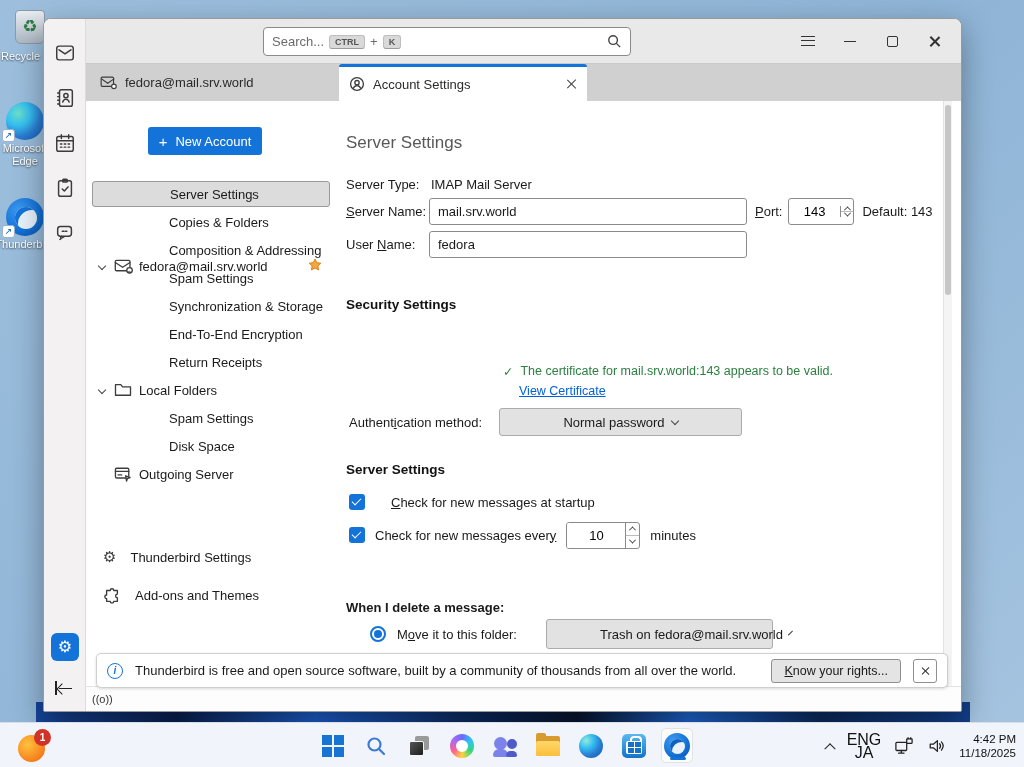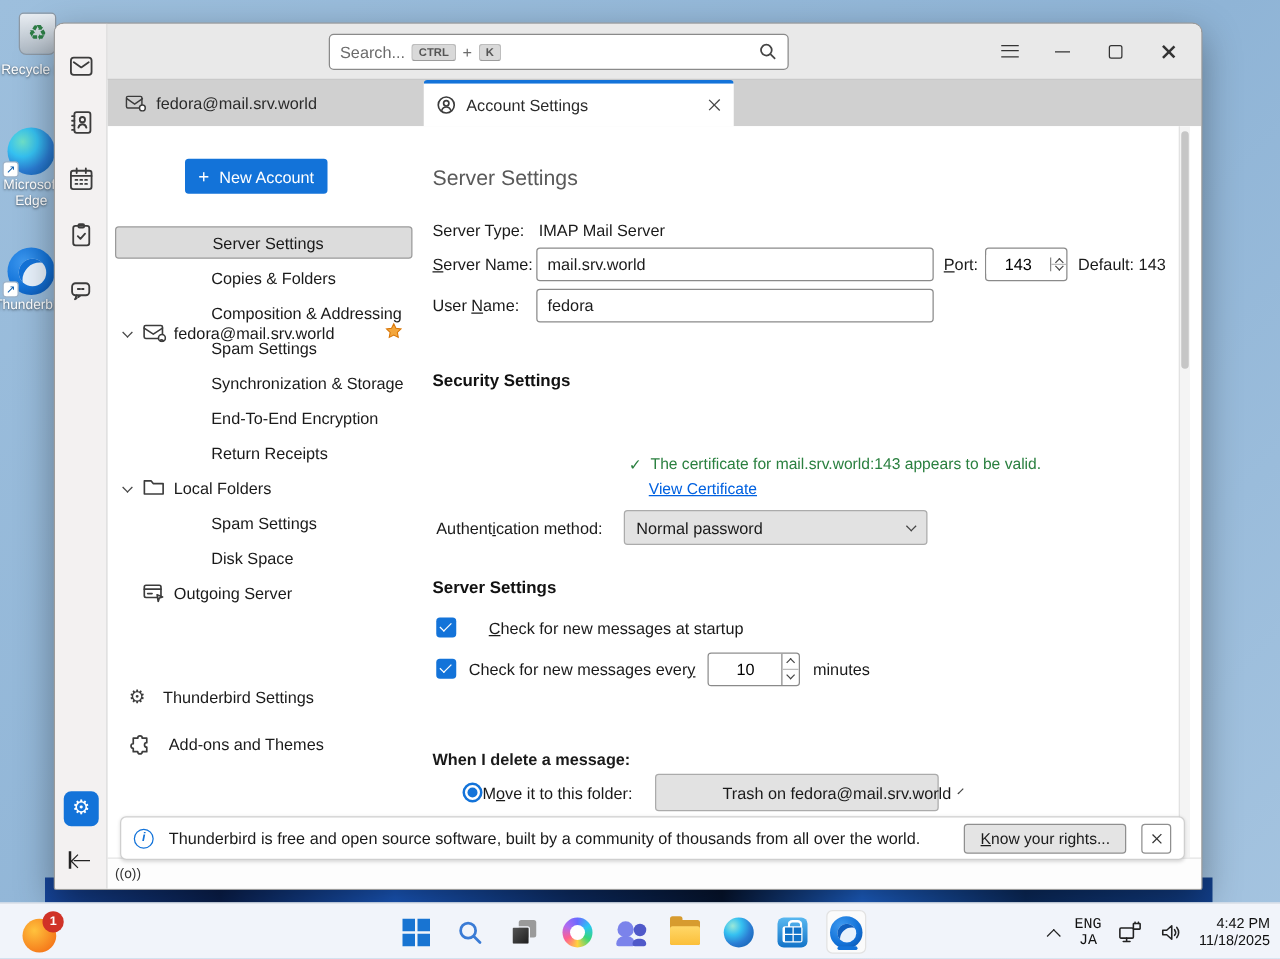--- a/index.html
+++ b/index.html
@@ -134,21 +134,21 @@
   .ic-folder .front { position:absolute; left:0; bottom:0; width:24px; height:15px; background:linear-gradient(180deg,#ffd768,#fbbf3a); border-radius:2px; }
   .ic-edge { width:24px; height:24px; border-radius:50%; background:radial-gradient(circle at 30% 28%,#9be8d8 0%,#35c1f1 30%,#2b7cd3 60%,#0c59a4 100%); }
   .ic-store { position:relative; width:24px; height:24px; border-radius:5px; background:linear-gradient(180deg,#59b8f0,#1273c8); }
   .ic-store::before { content:""; position:absolute; left:8px; top:2px; width:8px; height:6px; border:2px solid #fff; border-bottom:none; border-radius:4px 4px 0 0; }
   .ic-store .bag { position:absolute; left:4px; top:7px; width:16px; height:13px; background:#fff; border-radius:2px; display:grid; grid-template-columns:6px 6px; grid-template-rows:4.5px 4.5px; gap:1.5px; padding:1.5px; }
   .ic-store .bag span { background:#1273c8; }
   .ic-tbird { width:26px; height:26px; border-radius:50%; background:radial-gradient(circle at 35% 30%,#3f9af0 0%,#1373d9 55%,#0b4ea2 100%); position:relative; overflow:hidden; }
   .ic-tbird::after { content:""; position:absolute; left:6px; top:6px; width:15px; height:15px; border-radius:50%; background:#e8f2fc; box-shadow:4px 5px 0 -2px #1060c0 inset; }
   .tray { position:absolute; right:8px; top:0; height:45px; display:flex; align-items:center; gap:13px; }
   .tray-chv { width:8px; height:8px; border-left:1.6px solid #222; border-top:1.6px solid #222; transform:rotate(45deg) translate(2px,2px); cursor:pointer; }
-  .lang { text-align:center; font-size:12px; line-height:13px; color:#111; cursor:pointer;font-family:Liberation Mono, monospace; }
+  .lang { text-align:center; font-size:16px; line-height:13px; color:#111; cursor:pointer; }
   .clock { text-align:right; font-size:11.5px; line-height:14px; color:#111; cursor:pointer; }
   .trayic { cursor:pointer; display:flex; }
   .trayic svg { stroke:#222; fill:none; stroke-width:1.4; stroke-linecap:round; stroke-linejoin:round; }
 </style>
 </head>
 <body>
 
 <div class="desk-icon" style="left:-5px; top:10px;">
   <div class="dico">
       <div class="bin-body">♻</div>
@@ -380,21 +380,21 @@
       <div class="frow greenline" style="top:261px; height:18px;">
         <span style="margin-left:167px; font-weight:bold;">✓</span>
         <span style="margin-left:7px;">The certificate for mail.srv.world:143 appears to be valid.</span>
       </div>
       <div class="frow" style="top:281px; height:18px;">
         <span class="link" style="margin-left:183px;">View Certificate</span>
       </div>
 
       <div class="frow" style="top:307px; height:28px;">
         <span style="margin-left:13px; width:150px;"><span>Authent</span><span class="ak">i</span><span>cation method:</span></span>
-        <span class="dd" style="width:243px; justify-content:space-between;">
+        <span class="dd" style="width:243px; justify-content:center;">
           <span>Normal password</span>
           <span class="chev" style="margin-bottom:3px;"></span>
         </span>
       </div>
 
       <div class="h2" style="top:361px;">Server Settings</div>
 
       <div class="frow" style="top:391px; height:20px; gap:26px;">
         <span class="cbx" style="margin-left:13px;"></span>
         <span><span class="ak">C</span><span>heck for new messages at startup</span></span>
@@ -415,21 +415,21 @@
             </span>
         </span>
         <span>minutes</span>
       </div>
 
 
       <div class="frow" style="top:497px; height:18px;font-weight:bold;">
         <span style="margin-left:10px;">When I delete a message:</span>
       </div>
 
-      <div class="frow" style="top:518px; height:30px; gap:0;">
+      <div class="frow" style="top:518px; height:30px; gap:11px;">
         <span class="radio" style="margin-left:34px;"></span>
         <span style="width:138px;"><span>M</span><span class="ak">o</span><span>ve it to this folder:</span></span>
         <span class="dd" style="width:227px; height:30px;padding-left:46px;">
           <svg width="13" height="14" viewBox="0 0 14 15" style="stroke:#333; fill:none; stroke-width:1.3;">
               <path d="M1.5 3.5h11M5 3.5V2h4v1.5M2.8 3.5l.7 10h7l.7-10M5.5 6v5M8.5 6v5"></path>
             </svg>
           <span style="white-space:nowrap;">Trash on fedora@mail.srv.world</span>
           <span class="chev" style="margin-left:auto; margin-bottom:3px;"></span>
         </span>
       </div>

